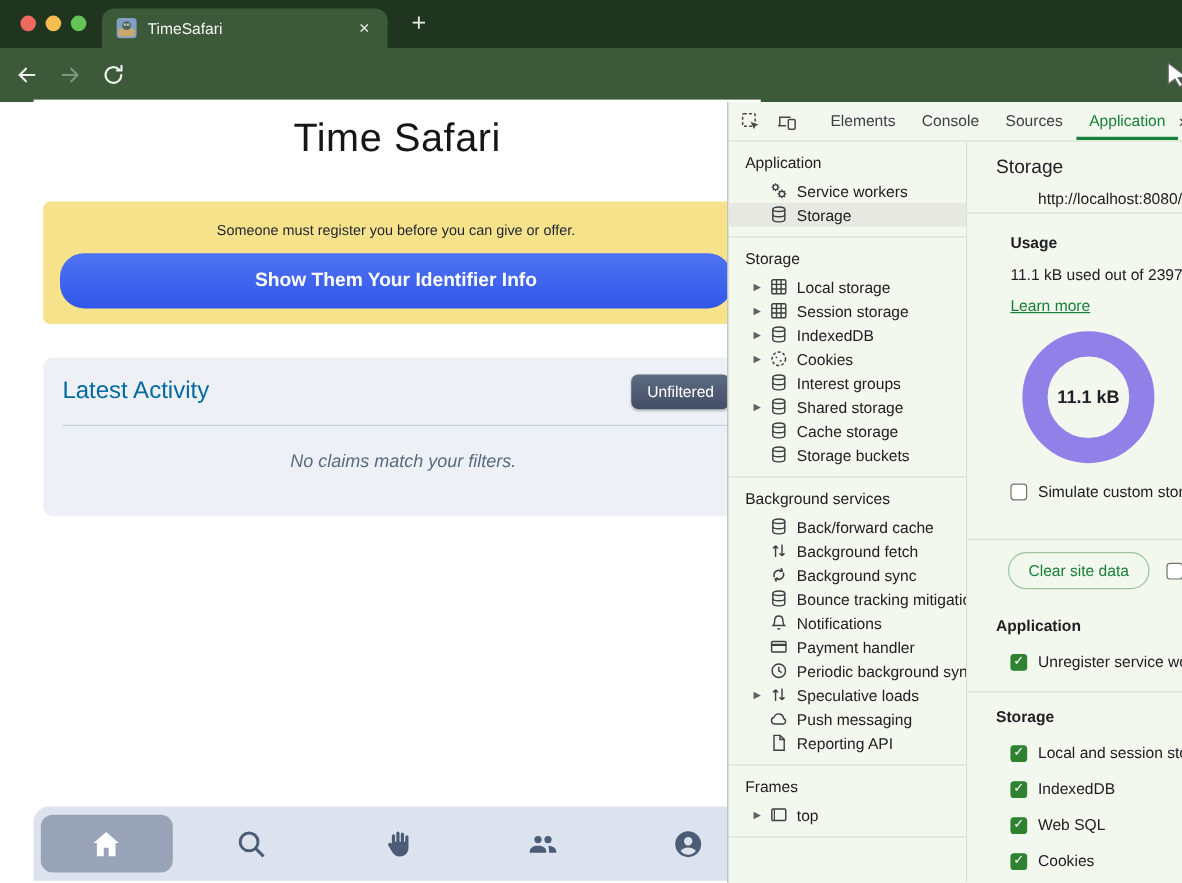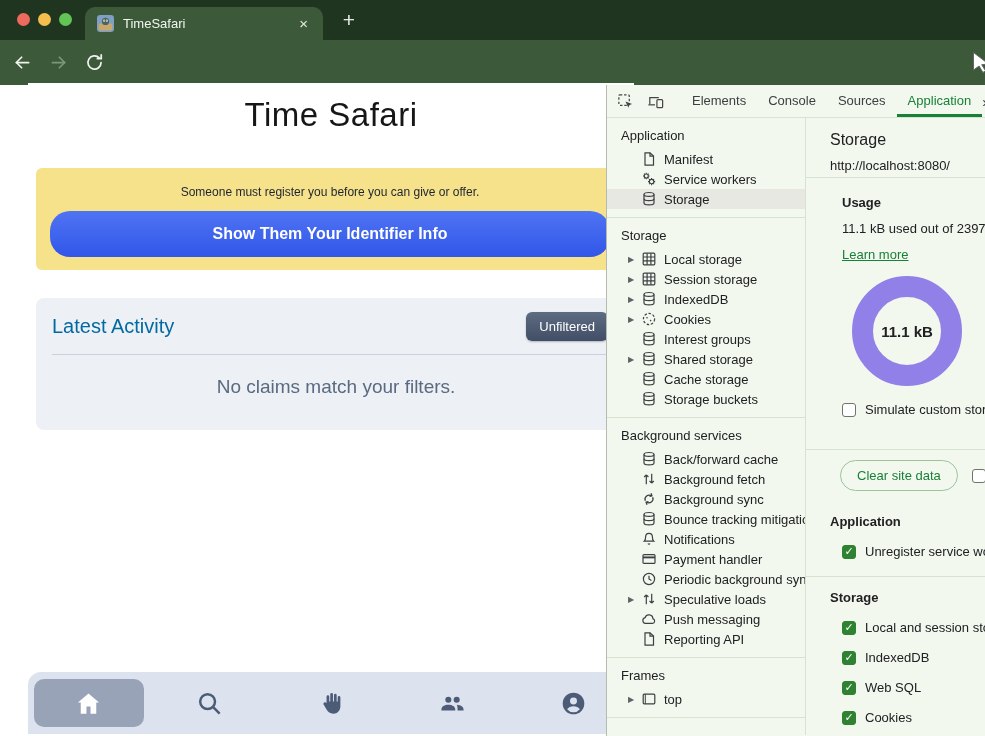--- a/index.html
+++ b/index.html
@@ -44,21 +44,21 @@
                border-radius:20px; background:linear-gradient(#4f74f2,#3156ea); color:#fff;
                font-size:16px; font-weight:700; font-family:inherit; cursor:pointer; }
   .card { position:absolute; left:8px; top:215px; width:588px; height:132px; background:#edf1f6;
           border-radius:8px; }
   .card-head { display:flex; justify-content:space-between; align-items:center; padding:14px 16px 0; }
   .card-title { font-size:20px; font-weight:400; color:#0369a1; }
   .unfiltered-btn { border:none; border-radius:6px; padding:7px 13px; color:#fff; font-size:13px;
                     font-weight:400; font-family:inherit; cursor:pointer;
                     background:linear-gradient(#5e6c82,#414e66); box-shadow:0 1px 2px rgba(0,0,0,.25); }
   .card-divider { border:none; border-top:1px solid #c8d2de; margin:13px 16px 0; }
-  .empty-msg { text-align:center; margin-top:21px; color:#5a6a81; font-size:19px;padding-left:12px; }
+  .empty-msg { text-align:center; margin-top:21px; font-style:italic; color:#5a6a81; font-size:15px;padding-left:12px; }
 
   .bottomnav { position:absolute; left:0; top:589px; width:606px; height:62px; background:#dce3ef;
                border-radius:13px 13px 0 0; display:flex; }
   .nav-cell { flex:1; display:flex; align-items:center; justify-content:center; cursor:pointer; }
   .nav-pill { display:flex; align-items:center; justify-content:center; color:#4c5c77;
               width:100%; height:100%; }
   .nav-pill.active { width:110px; height:48px; background:#98a3b8; border-radius:10px; color:#fff;
                      flex:none; }
   .nav-pill .nav-ic, .nav-pill .nav-ic svg { width:27px; height:27px; }
 
@@ -81,21 +81,21 @@
   .dt-item { height:20px; display:flex; align-items:center; padding-left:21px; cursor:pointer;
              white-space:nowrap; overflow:hidden; }
   .dt-item.selected { background:#e6e8e1; }
   .expander { width:13px; font-size:8px; color:#5f6368; flex:none; }
   .dt-icon { width:16px; height:16px; margin-right:7px; color:#3c4043; flex:none; }
   .dt-icon svg { width:16px; height:16px; }
 
   .dt-panel { flex:1; overflow:hidden; }
   .panel-head { height:60px; padding:13px 0 0 24px; border-bottom:1px solid #d5e3d0; }
   .panel-title { font-size:16px; }
-  .panel-origin { margin-top:9px; white-space:nowrap; }
+  .panel-origin { margin-top:9px; white-space:nowrap;text-align:right; }
   .usage { padding-left:36px; white-space:nowrap; }
   .usage-h { font-weight:700; margin-top:17px; }
   .usage-text { margin-top:11px; }
   .learn-more { margin-top:11px; display:inline-block; color:#188038; text-decoration:underline;
                 cursor:pointer; }
   .donut-wrap { margin:14px 0 0 46px; width:110px; height:110px; position:relative; }
   .donut { width:110px; height:110px; border-radius:50%; border:21px solid #9180e8; }
   .donut-label { position:absolute; inset:0; display:flex; align-items:center; justify-content:center;
                  font-weight:700; font-size:15px; color:#202124; }
   .row { display:flex; align-items:center; gap:9px; white-space:nowrap; }
@@ -280,30 +280,20 @@
     <span class="dt-more">»</span>
   </div>
 
   <div class="dt-body">
     <div class="dt-sidebar">
 
         <div class="dt-section">
           <div class="dt-section-title">Application</div>
           <div>
 
-              <div class="dt-item">
-                <span class="expander" style="visibility: hidden;">▶</span>
-                <span class="dt-icon">
-                <svg viewBox="0 0 16 16" fill="none" stroke="currentColor" stroke-width="1.2">
-                  <path d="M4 1.8h5L12.5 5v9.2H4z"></path>
-                  <path d="M9 1.8v3.4h3.5"></path>
-                </svg>
-              </span>
-                <span>Manifest</span>
-              </div>
 
               <div class="dt-item">
                 <span class="expander" style="visibility: hidden;">▶</span>
                 <span class="dt-icon">
                 <svg viewBox="0 0 16 16" fill="none" stroke="currentColor" stroke-width="1.1">
                   <circle cx="5.3" cy="5" r="2"></circle>
                   <path d="M5.3 1.7v1.1M5.3 7.2v1.1M2 5h1.1M7.5 5h1.1M3 2.7l.8.8M6.8 6.5l.8.8M7.6 2.7l-.8.8M3.8 6.5l-.8.8"></path>
                   <circle cx="10.6" cy="10.6" r="2.2"></circle>
                   <path d="M10.6 7v1.2M10.6 13v1.2M7 10.6h1.2M13 10.6h1.2M8.1 8.1l.8.8M12.3 12.3l.8.8M13.1 8.1l-.8.8M8.9 12.3l-.8.8"></path>
                 </svg>

